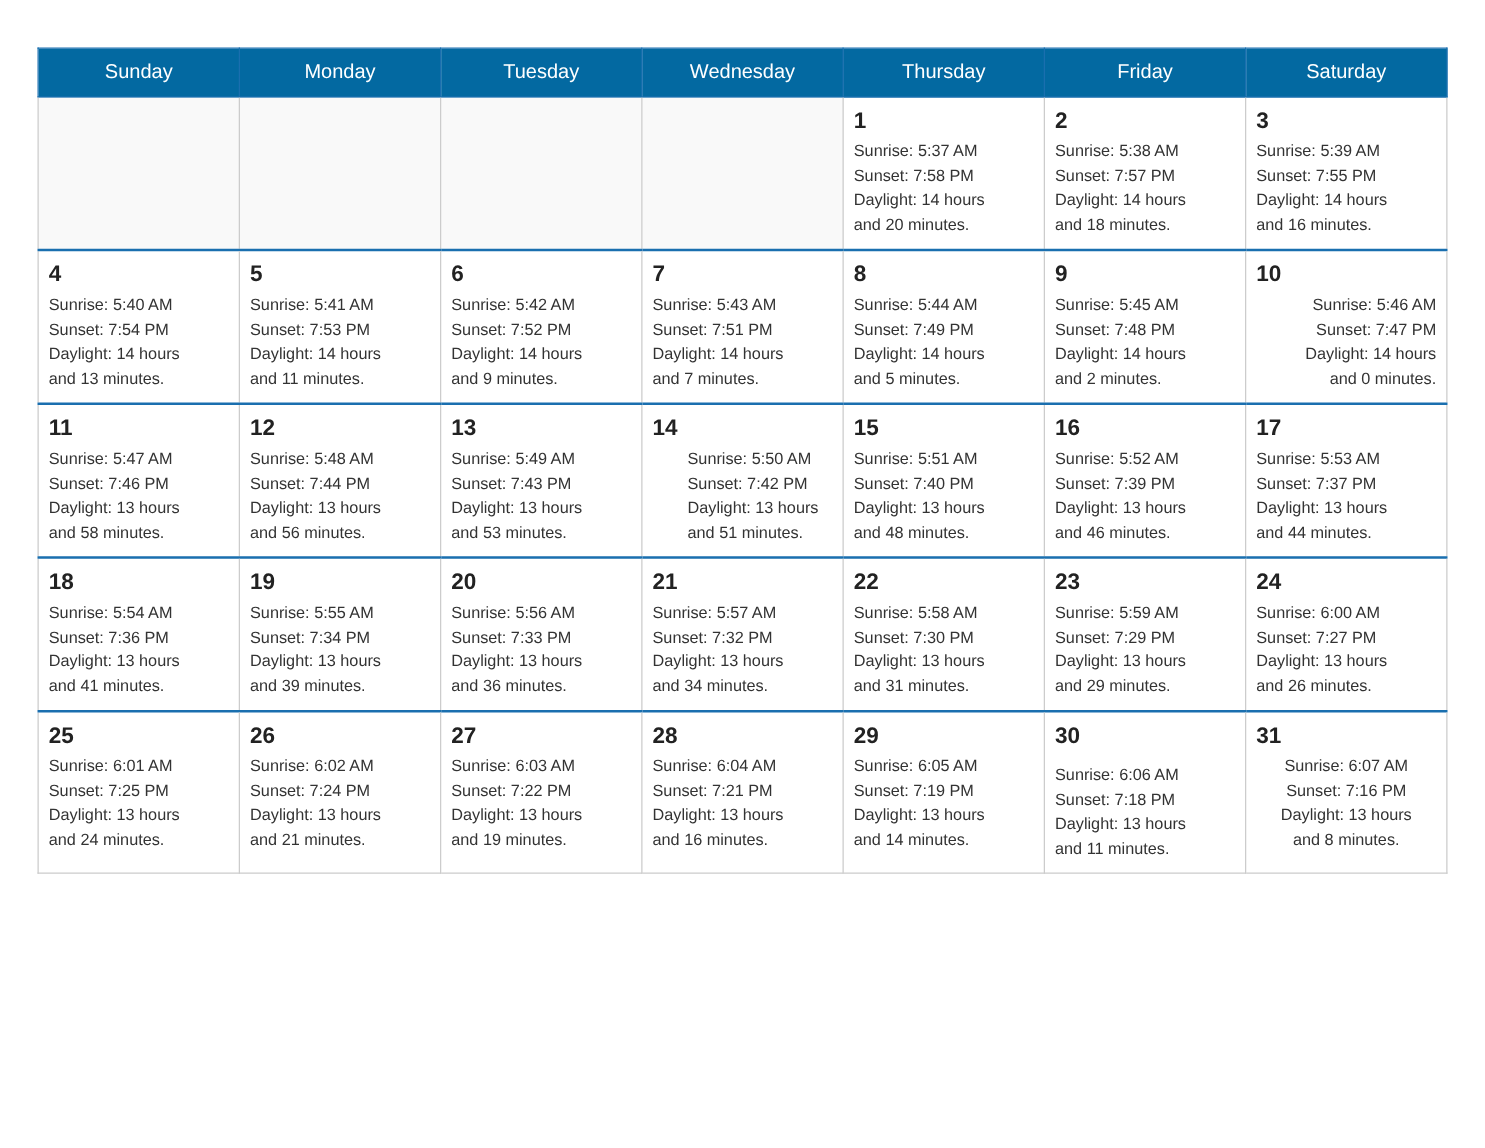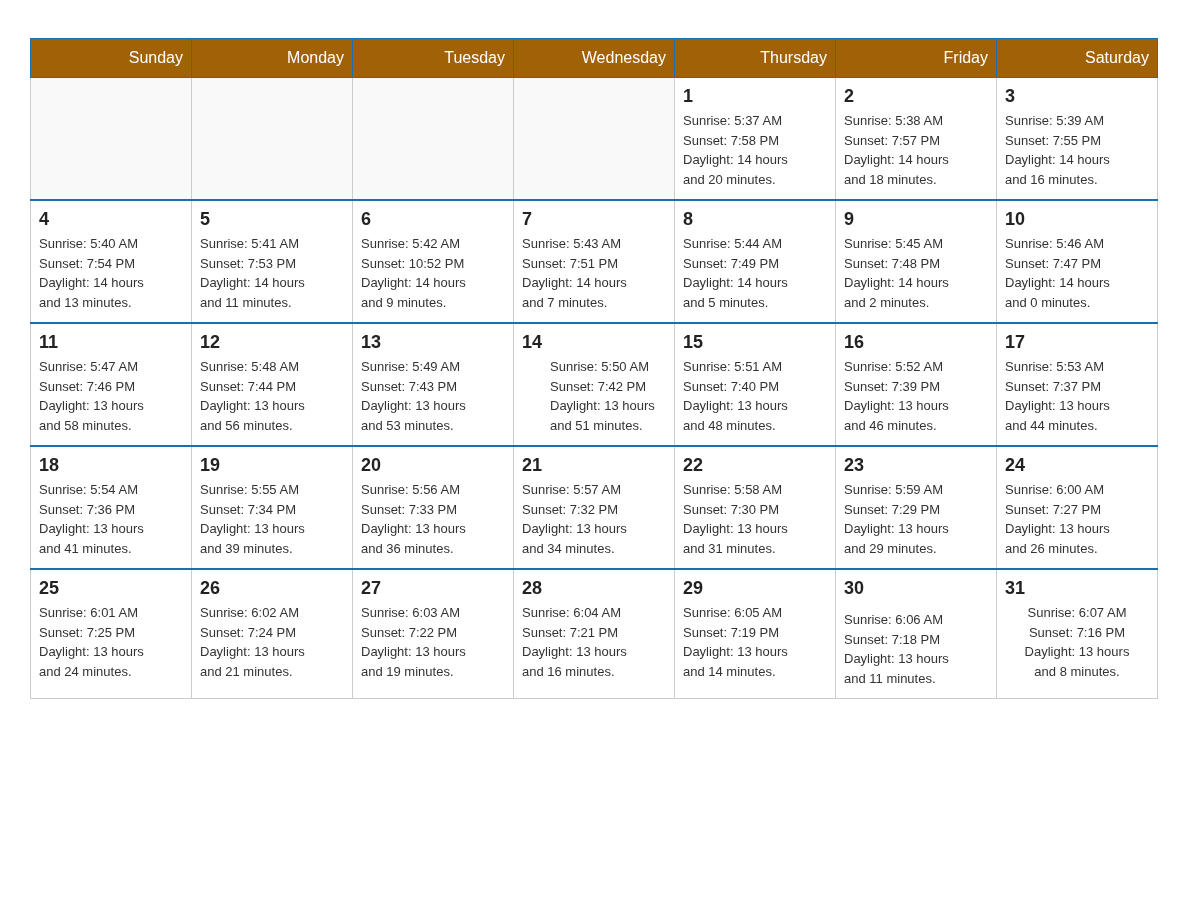--- a/index.html
+++ b/index.html
@@ -59,26 +59,26 @@
       font-size: 22px;
       color: #444;
       margin-top: 4px;
     }
     .calendar-table {
       width: 100%;
       border-collapse: collapse;
       border: 1px solid #bbb;
     }
     .calendar-table th {
-      background-color: #a16207;
+      background-color: #0369a1;
       color: #fff;
       font-size: 16px;
       font-weight: normal;
       padding: 10px 8px;
-      text-align: right;
+      text-align: center;
       border: 1px solid #1a6faf;
     }
     .calendar-table td {
       vertical-align: top;
       padding: 8px 8px 10px 8px;
       border: 1px solid #ccc;
       font-size: 13.5px;
       color: #222;
       width: 14.28%;
       height: 110px;
@@ -159,21 +159,21 @@
         <td>
           <span class="day-number">5</span>
           <div class="day-info" style="white-space: pre-line;">Sunrise: 5:41 AM
 Sunset: 7:53 PM
 Daylight: 14 hours
 and 11 minutes.</div>
         </td>
         <td>
           <span class="day-number">6</span>
           <div class="day-info" style="white-space: pre-line;">Sunrise: 5:42 AM
-Sunset: 10:52 PM
+Sunset: 7:52 PM
 Daylight: 14 hours
 and 9 minutes.</div>
         </td>
         <td>
           <span class="day-number">7</span>
           <div class="day-info" style="white-space: pre-line;">Sunrise: 5:43 AM
 Sunset: 7:51 PM
 Daylight: 14 hours
 and 7 minutes.</div>
         </td>
@@ -186,21 +186,21 @@
         </td>
         <td>
           <span class="day-number">9</span>
           <div class="day-info" style="white-space: pre-line;">Sunrise: 5:45 AM
 Sunset: 7:48 PM
 Daylight: 14 hours
 and 2 minutes.</div>
         </td>
         <td>
           <span class="day-number">10</span>
-          <div class="day-info" style="white-space: pre-line;">Sunrise: 5:46 AM
+          <div class="day-info" style="white-space: pre-line; text-align: right;">Sunrise: 5:46 AM
 Sunset: 7:47 PM
 Daylight: 14 hours
 and 0 minutes.</div>
         </td>
       </tr>
       <tr class="week-row">
         <td>
           <span class="day-number">11</span>
           <div class="day-info" style="white-space: pre-line;">Sunrise: 5:47 AM
 Sunset: 7:46 PM

